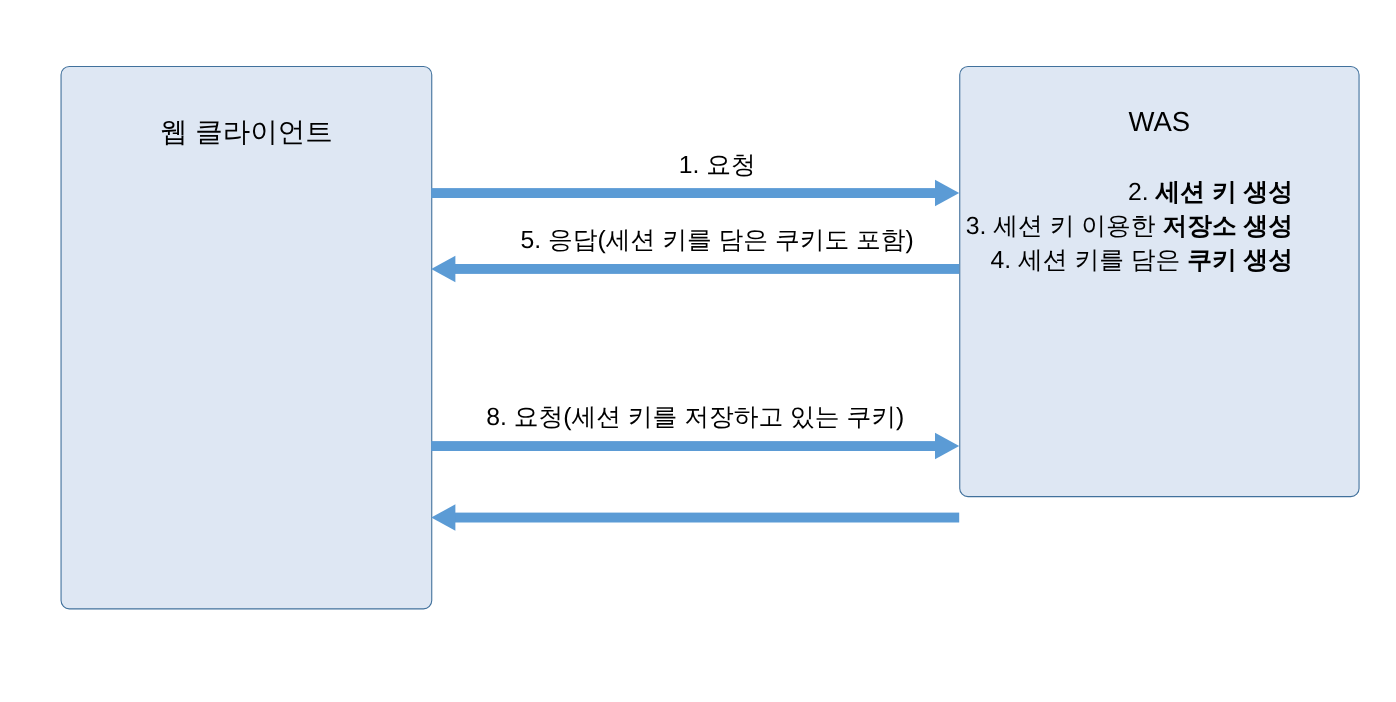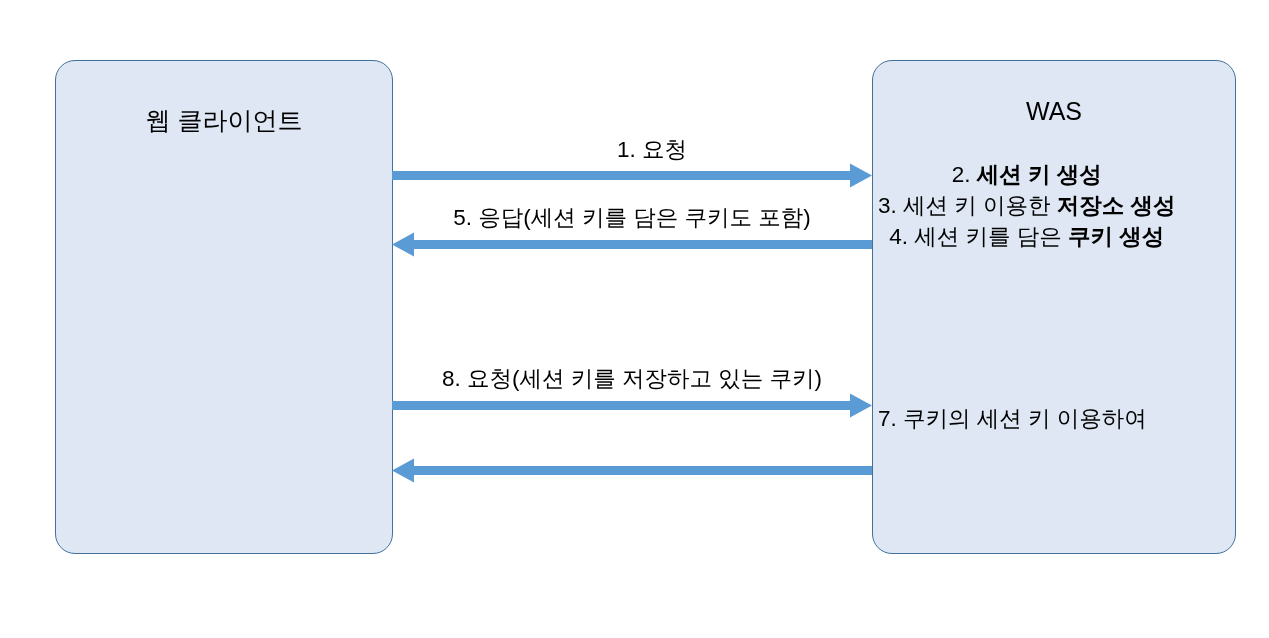--- a/index.html
+++ b/index.html
@@ -19,33 +19,33 @@
     background: #ffffff;
     overflow: hidden;
   }
 
   
   .actor-box {
     position: absolute;
     box-sizing: border-box;
     background: #DEE7F3;
     border: 1.3px solid #41719C;
-    border-radius: 20px;
+    border-radius: 8px;
   }
   #client-box {
     left: 55px;
     top: 60px;
     width: 338px;
     height: 494px;
   }
   #was-box {
     left: 872px;
     top: 60px;
     width: 364px;
-    height: 494px;
+    height: 392px;
   }
   .actor-title {
     position: absolute;
     left: 0;
     width: 100%;
     text-align: center;
     font-size: 25px;
     line-height: 1;
     color: #000000;
     white-space: nowrap;
@@ -53,21 +53,21 @@
   #client-title { top: 47px; }
   #was-title    { top: 38px; }
 
   
   .note-block {
     position: absolute;
     font-size: 22.5px;
     line-height: 31px;
     color: #000000;
     white-space: nowrap;
-    text-align: center;
+    text-align: right;
   }
   .note-block b { font-weight: bold; }
   #was-notes-a { left: 878px; top: 159px; }
   #was-notes-b { left: 878px; top: 403px; }
 
   
   .arrow {
     position: absolute;
     height: 24px;
   }
@@ -79,21 +79,21 @@
     line-height: 1;
     color: #000000;
     white-space: nowrap;
     text-align: center;
   }
 
   #arrow1      { left: 392px; top: 163px; width: 480px; }
   #arrow1-label{ left: 392px; top: 139px; width: 480px; margin-left: 20px; }
 
   #arrow5      { left: 392px; top: 232px; width: 480px; }
-  #arrow5-label{ left: 392px; top: 207px; width: 480px; }
+  #arrow5-label{ left: 392px; top: 207px; width: 480px; padding-left: 20px; }
 
   #arrow6      { left: 392px; top: 393px; width: 480px; }
   #arrow6-label{ left: 392px; top: 368px; width: 480px; }
 
   #arrow7      { left: 392px; top: 458px; width: 480px; }
 </style>
 </head>
 <body>
 
 <div id="canvas">
@@ -106,21 +106,20 @@
     <div class="actor-title" id="was-title">WAS</div>
   </div>
 
   <div class="note-block" id="was-notes-a">
     <div><span>2.</span><span>&nbsp;</span><b>세션 키 생성</b></div>
     <div><span>3. 세션 키 이용한 </span><b>저장소 생성</b></div>
     <div><span>4. 세션 키를 담은 </span><b>쿠키 생성</b></div>
   </div>
 
   <div class="note-block" id="was-notes-b">
-    <div>7. 쿠키의 세션 키 이용하여</div>
   </div>
 
   <div class="arrow-label" id="arrow1-label">1. 요청</div>
   <div class="arrow" id="arrow1">
     <svg width="480" height="24" viewBox="0 0 480 24">
       <rect x="0" y="8" width="462" height="9" fill="#5B9BD5"></rect>
       <polygon points="458,0.5 480,12.5 458,24.5" fill="#5B9BD5"></polygon>
     </svg>
   </div>
 

